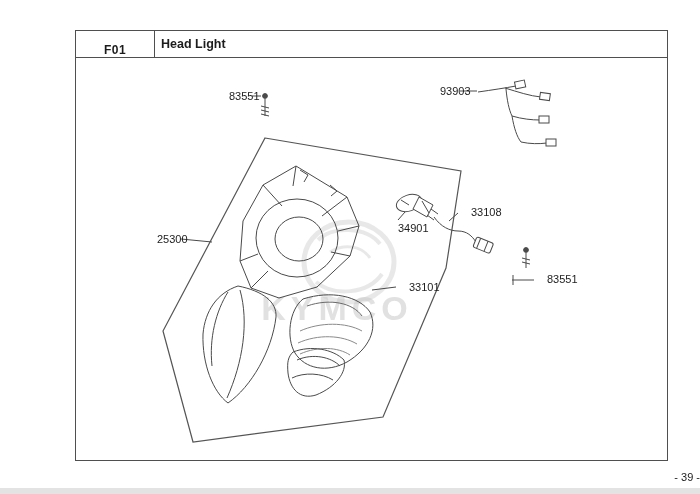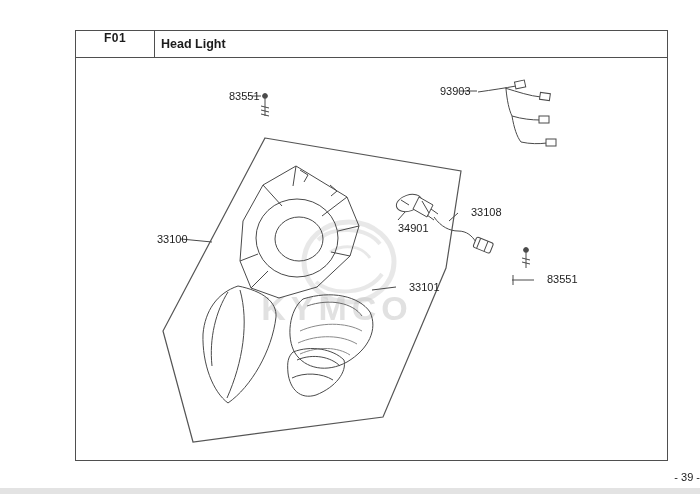--- a/index.html
+++ b/index.html
@@ -15,21 +15,21 @@
   .frame {
     position: absolute; left: 75px; top: 30px;
     width: 593px; height: 431px;
     border: 1px solid #4f4f4f;
     z-index: 3; pointer-events: none;
   }
   .header { display: flex; height: 27px; border-bottom: 1px solid #4f4f4f; }
   .code-box {
     width: 79px; height: 100%;
     border-right: 1px solid #4f4f4f;
-    display: flex; align-items: flex-start; justify-content: center;
+    display: flex; align-items: flex-end; justify-content: center;
     font-weight: bold; font-size: 12px; color: #1c1c1c; letter-spacing: .5px;
   }
   .title {
     display: flex; align-items: center;
     margin-left: 6px;
     font-weight: bold; font-size: 12.5px; color: #1c1c1c;
   }
 
   svg.diagram { position: absolute; left: 0; top: 0; z-index: 1; }
 
@@ -154,21 +154,21 @@
       <line x1="460" y1="91" x2="477" y2="91"></line>
       <line x1="181" y1="239" x2="212" y2="242"></line>
       <line x1="398" y1="220" x2="405" y2="212"></line>
       <line x1="458" y1="213" x2="449" y2="221"></line>
       <line x1="372" y1="290" x2="396" y2="287"></line>
     </g>
   </svg>
 
   <span class="part-label lbl-screw-top">83551</span>
   <span class="part-label lbl-harness">93903</span>
-  <span class="part-label lbl-housing">33100</span>
+  <span class="part-label lbl-housing">25300</span>
   <span class="part-label lbl-bulb">34901</span>
   <span class="part-label lbl-socket">33108</span>
   <span class="part-label lbl-lens">33101</span>
   <span class="part-label lbl-screw-right">83551</span>
 
   <div class="frame">
     <div class="header">
       <div class="code-box">
         <span>F01</span>
       </div>

